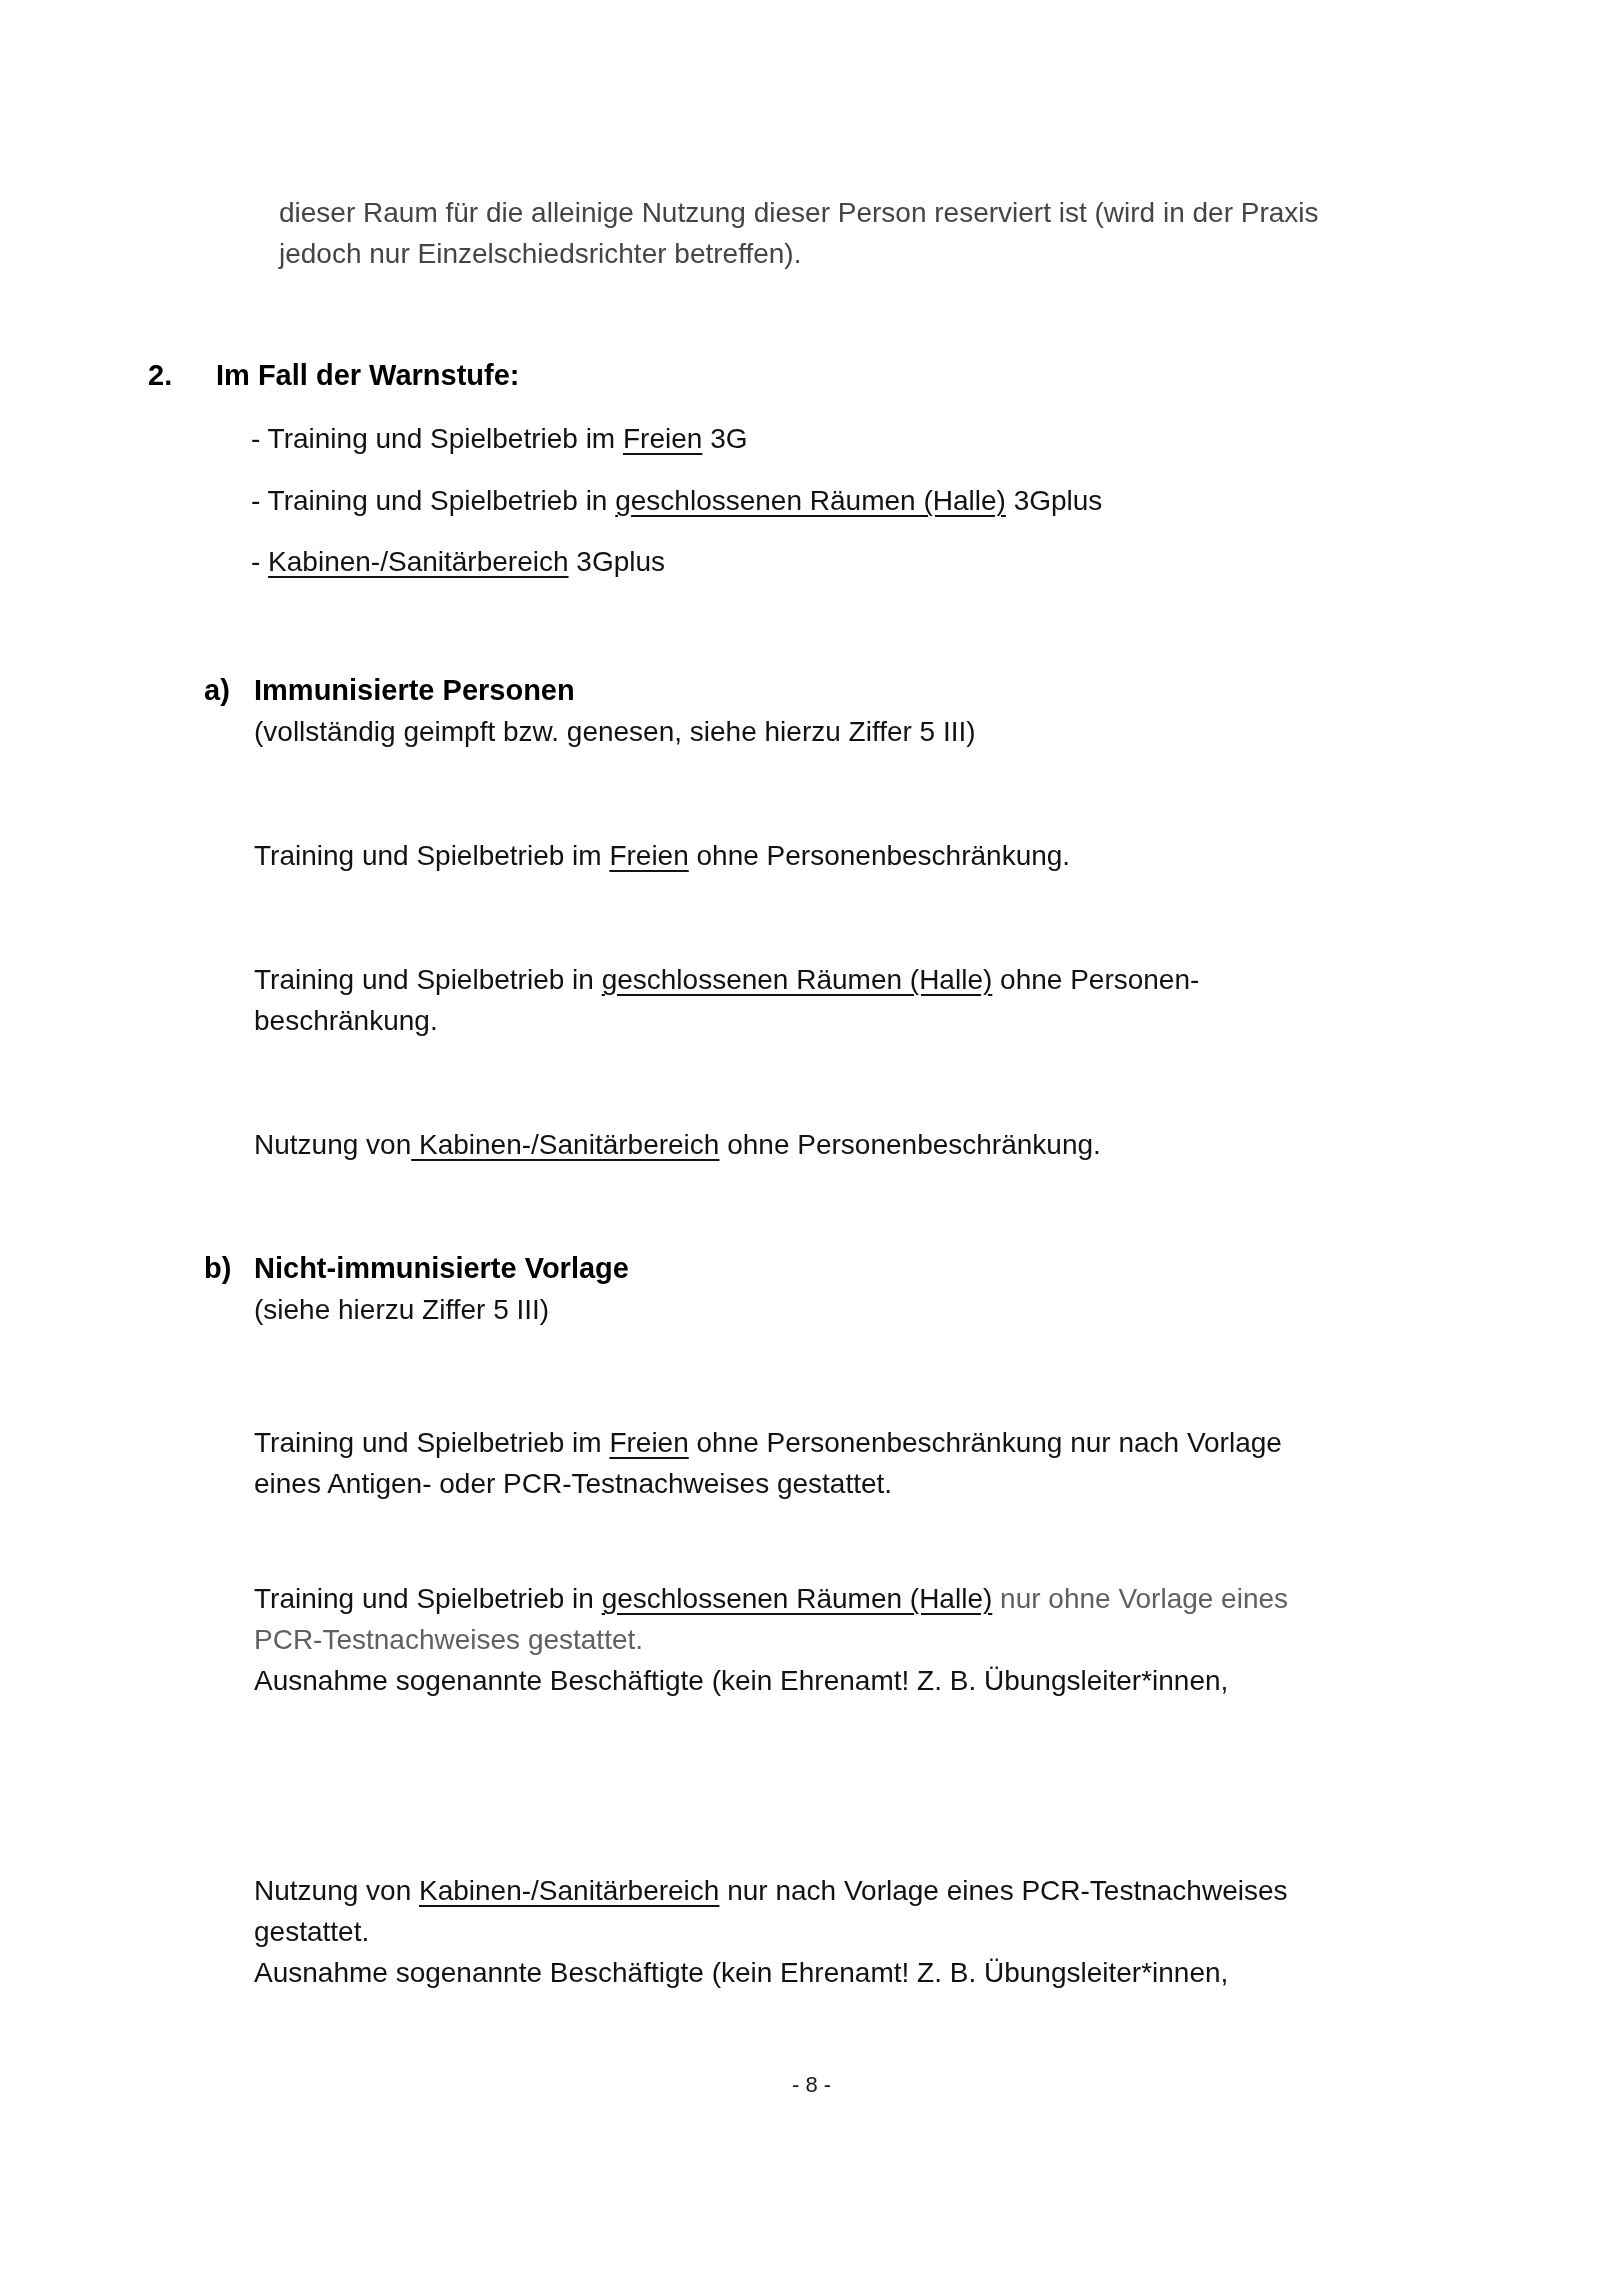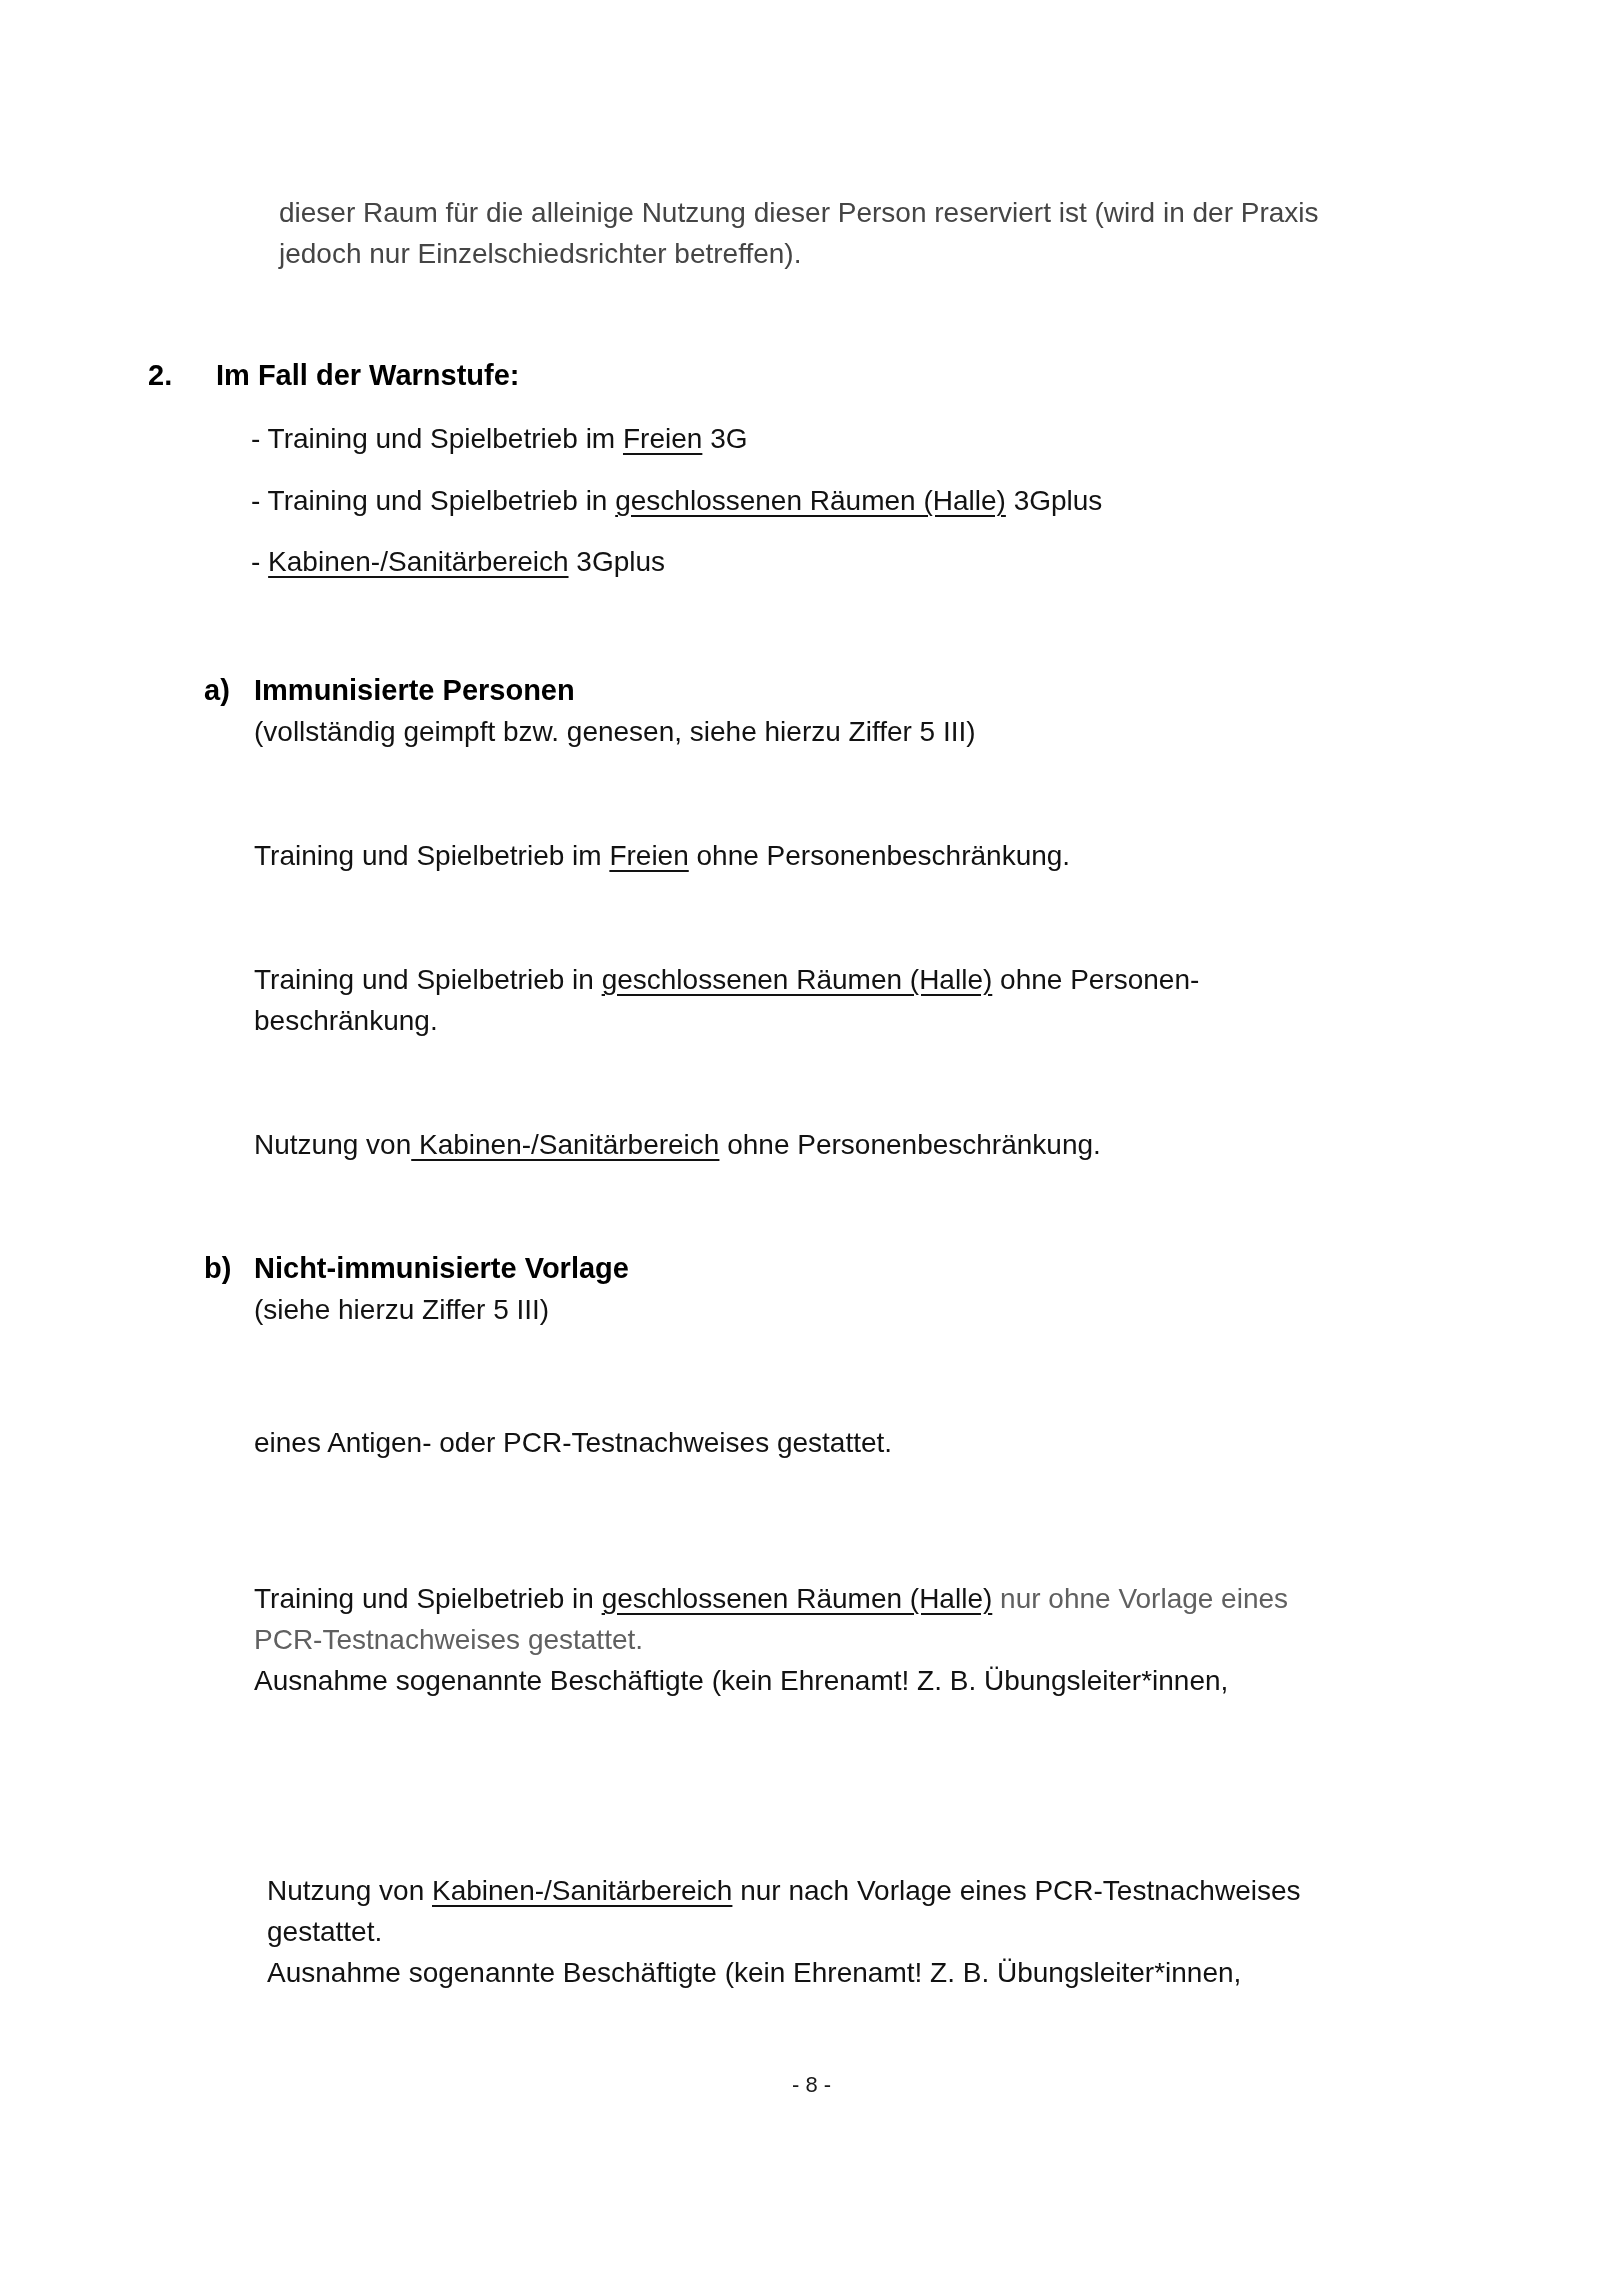--- a/index.html
+++ b/index.html
@@ -29,21 +29,21 @@
   #b3{left:251px;top:541px;}
   #a-marker{left:204px;top:670px;}
   #a-content{left:254px;top:670px;}
   #pa1{left:254px;top:835px;}
   #pa2{left:254px;top:959px;}
   #pa3{left:254px;top:1124px;}
   #b-marker{left:204px;top:1248px;}
   #b-content{left:254px;top:1248px;}
   #pb1{left:254px;top:1422px;}
   #pb2{left:254px;top:1578px;}
-  #pb3{left:254px;top:1870px;margin-left:13px;}
+  #pb3{left:254px;top:1870px;}
   #footer{left:0;top:2072px;width:100%;text-align:center;font-size:22px;line-height:26px;color:#1a1a1a;}
 </style>
 </head>
 <body>
 
 <div class="page">
 
   <div class="block intro" id="intro">
     <div>dieser Raum für die alleinige Nutzung dieser Person reserviert ist (wird in der Praxis</div>
     <div>jedoch nur Einzelschiedsrichter betreffen).</div>
@@ -83,20 +83,23 @@
     <span>Nutzung von</span><span class="u"> Kabinen-/Sanitärbereich</span><span> ohne Personenbeschränkung.</span>
   </div>
 
   <div class="block bold" id="b-marker">b)</div>
   <div class="block" id="b-content">
     <div class="bold">Nicht-immunisierte Vorlage</div>
     <div>(siehe hierzu Ziffer 5 III)</div>
   </div>
 
   <div class="block lh63" id="pb1">
+    <div>
+      <span>Training und Spielbetrieb im </span><span class="u">Freien</span><span> ohne Personenbeschränkung nur nach Vorlage</span>
+    </div>
     <div>eines Antigen- oder PCR-Testnachweises gestattet.</div>
   </div>
 
   <div class="block lh63" id="pb2">
     <div>
       <span>Training und Spielbetrieb in </span><span class="u">geschlossenen Räumen (Halle)</span><span class="gray"> nur ohne Vorlage eines</span>
     </div>
     <div class="gray">PCR-Testnachweises gestattet.</div>
     <div>Ausnahme sogenannte Beschäftigte (kein Ehrenamt! Z. B. Übungsleiter*innen,</div>
   </div>

